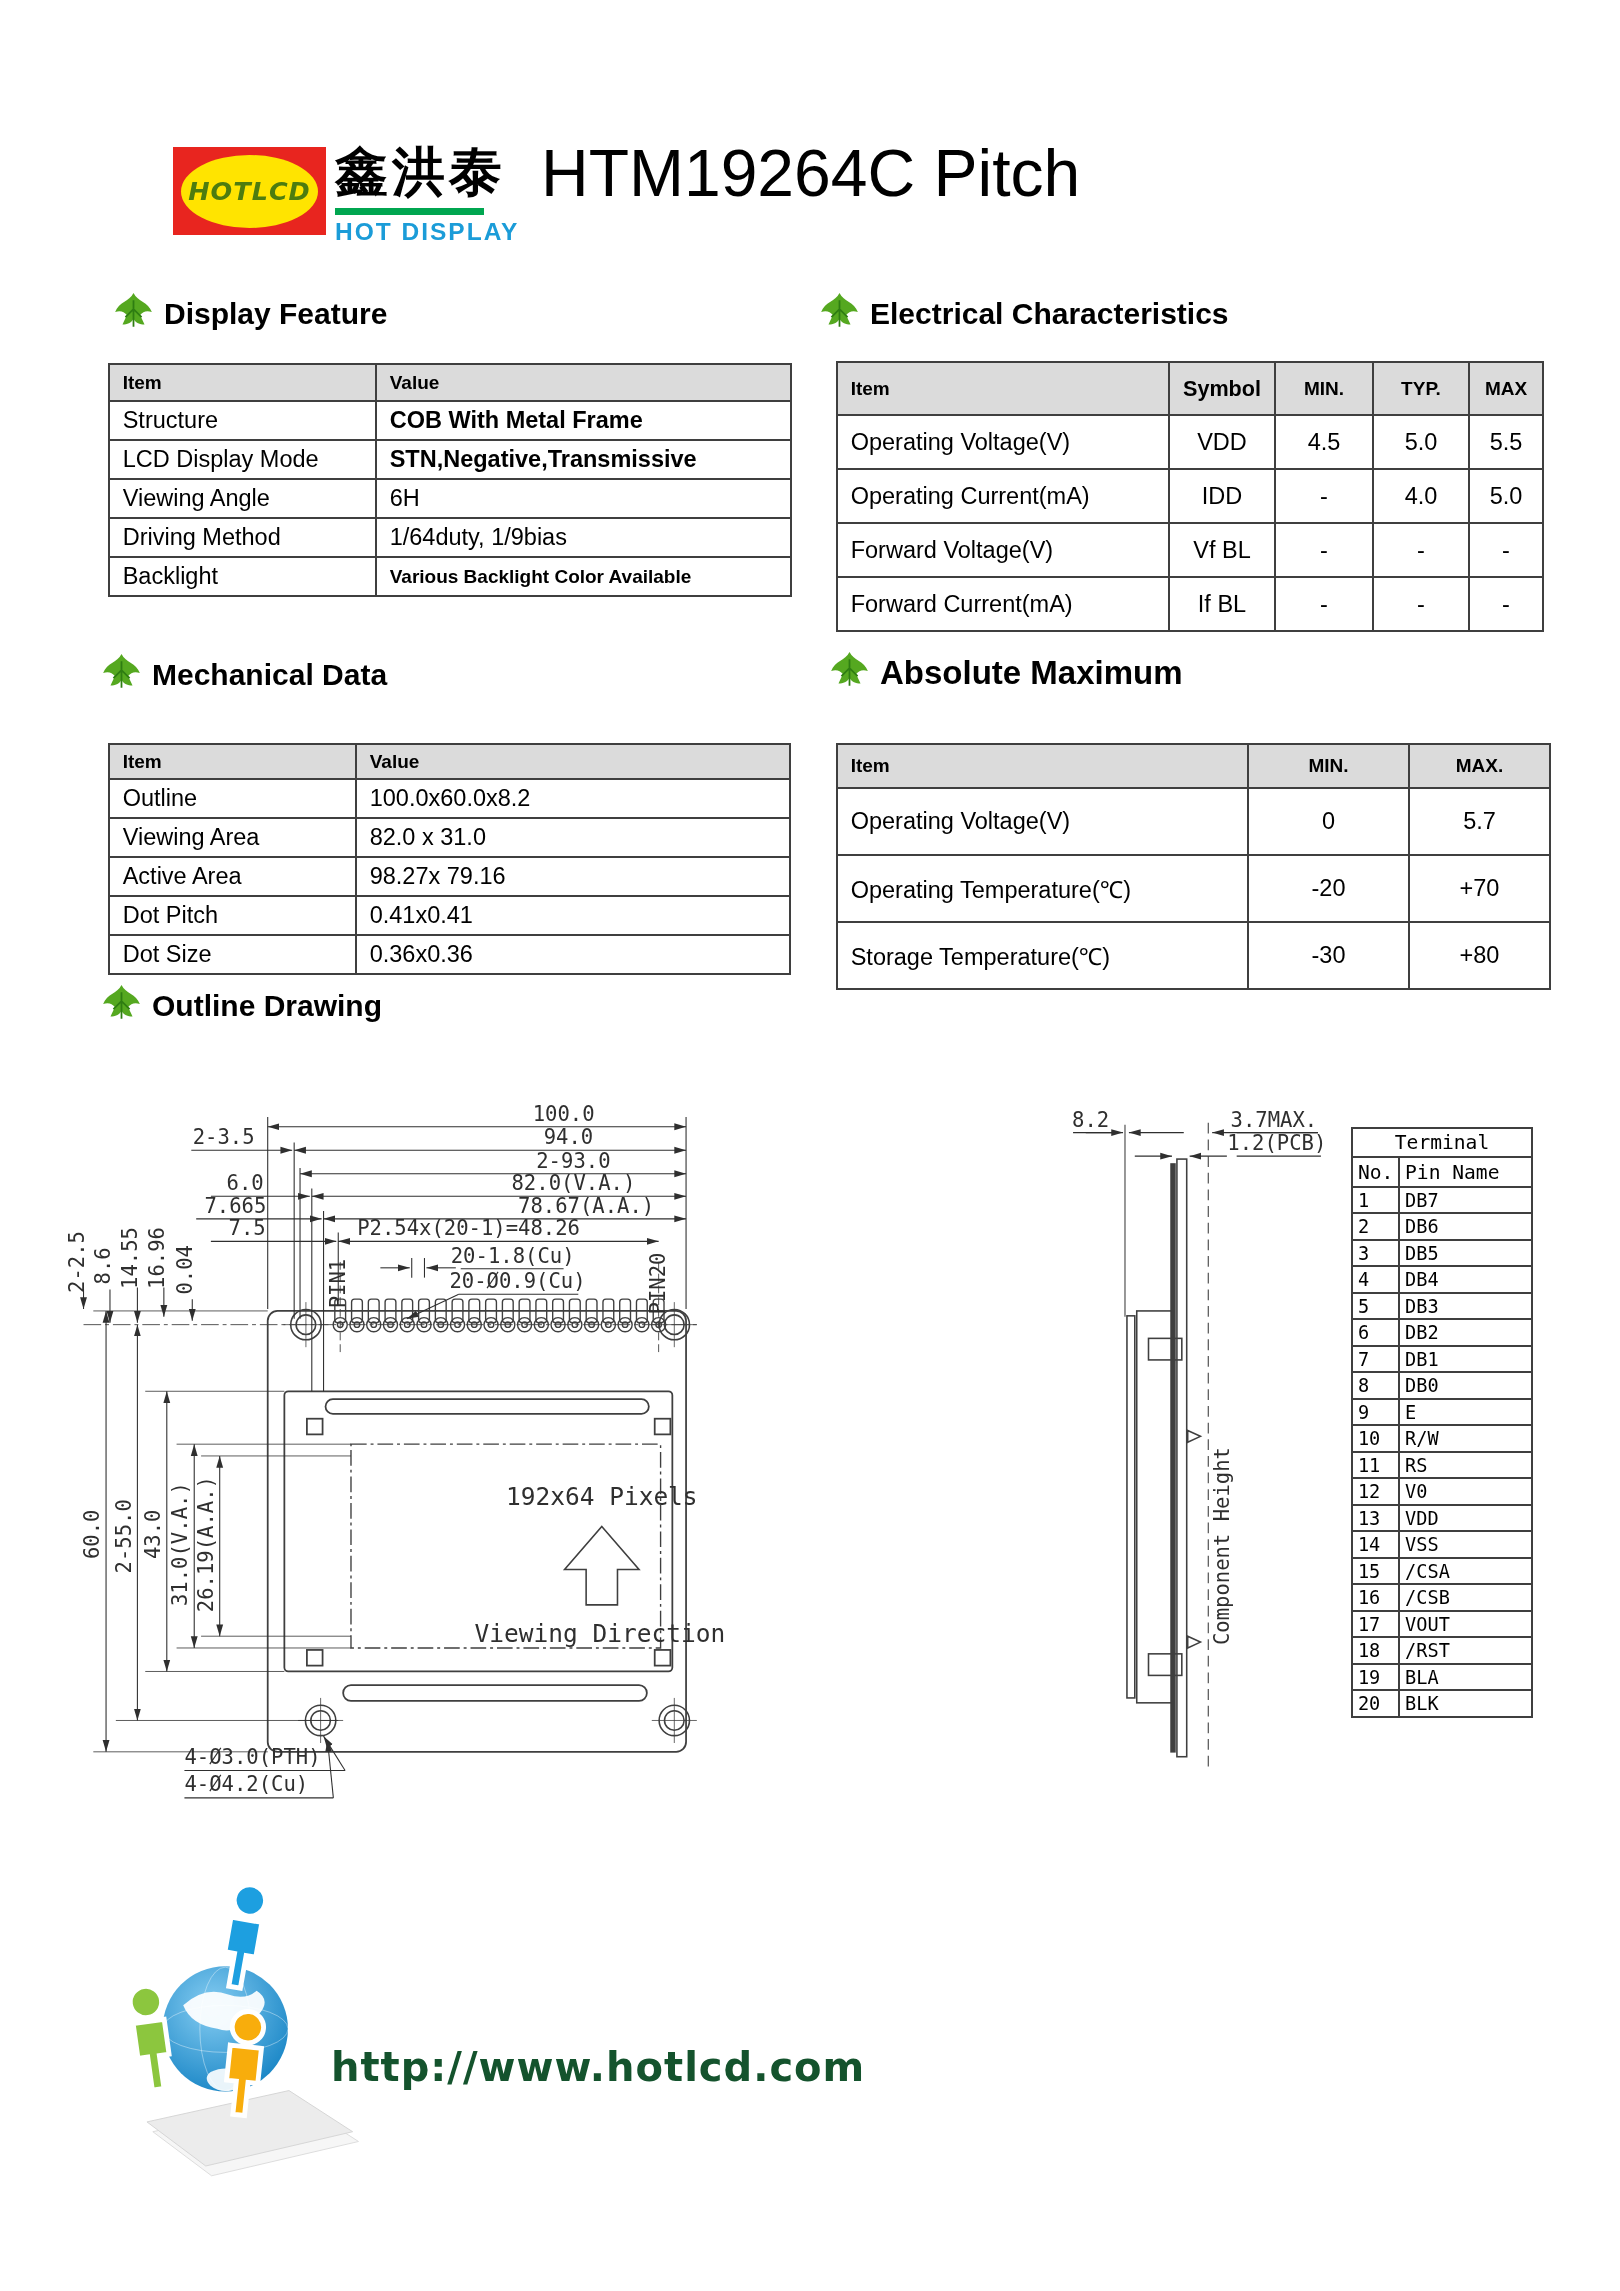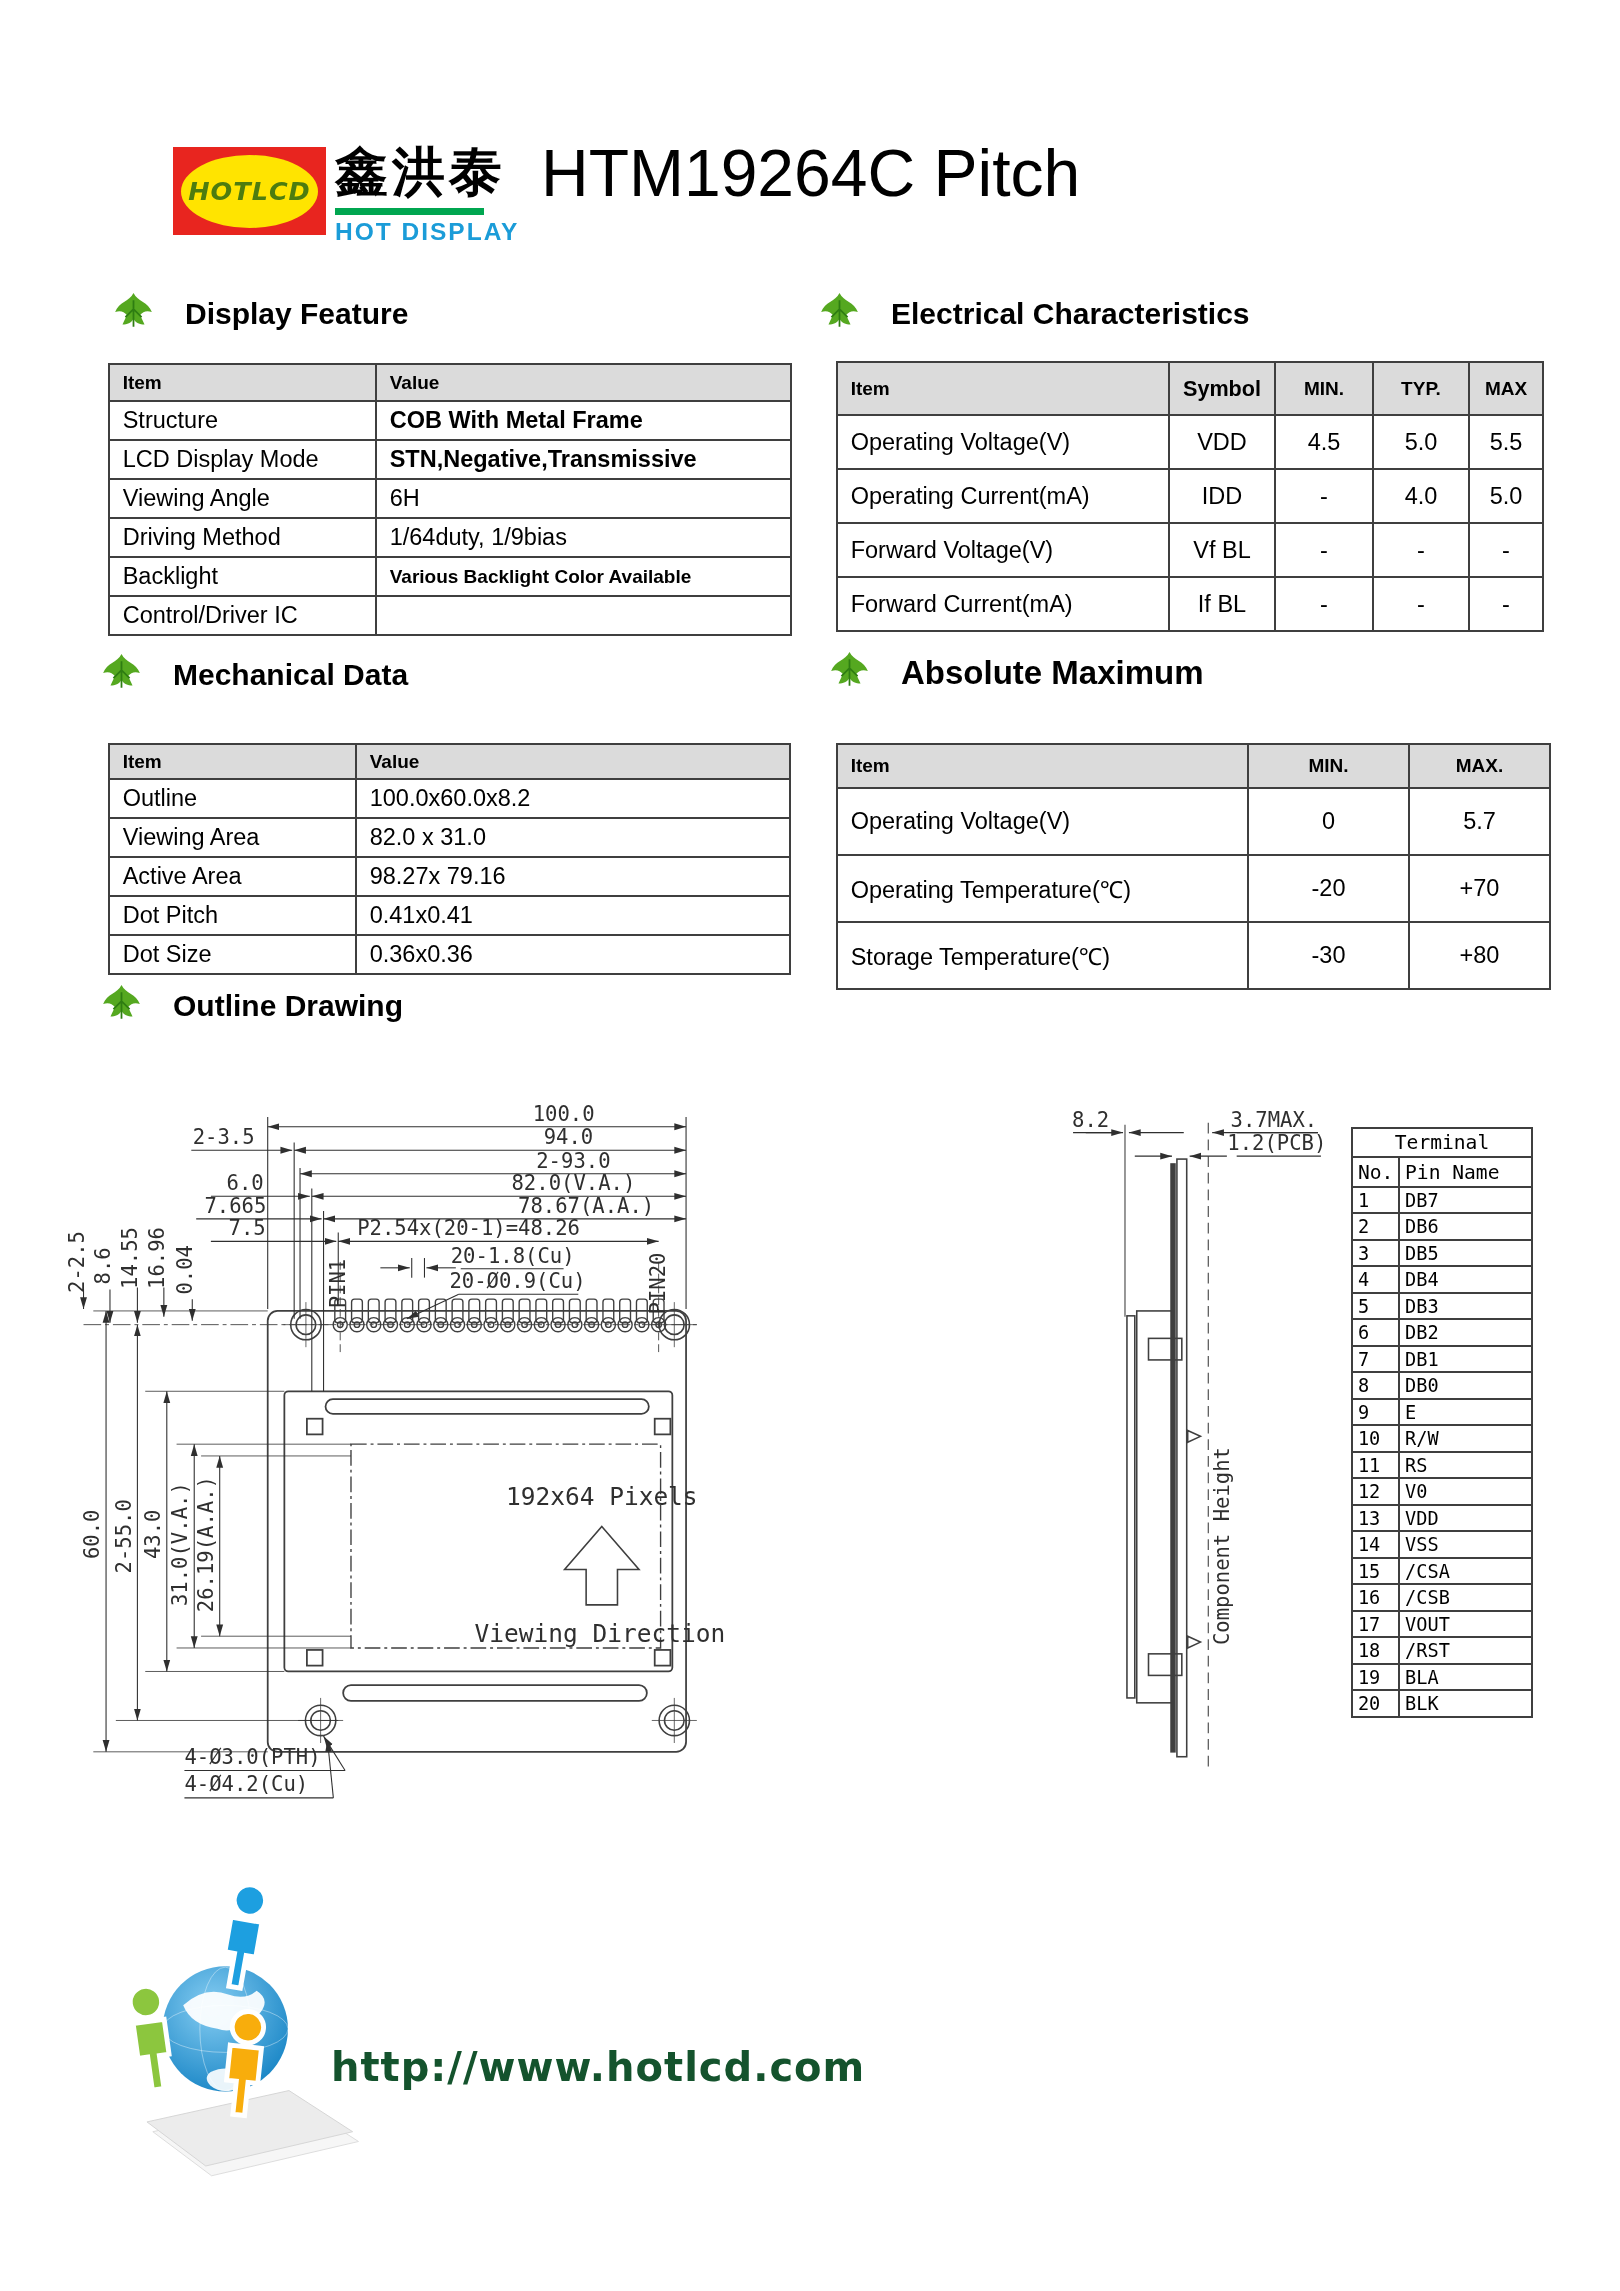--- a/index.html
+++ b/index.html
@@ -13,21 +13,21 @@
             display:flex;align-items:center;justify-content:center;}
   #logo-ellipse{width:137px;height:73px;background:#ffe400;border-radius:50%;
             display:flex;align-items:center;justify-content:center;}
   #logo-brand{font:italic bold 25.5px "DejaVu Sans",sans-serif;color:#4d7c0f;letter-spacing:1px;}
   #logo-cn{left:335px;top:143px;font-size:53px;font-weight:bold;line-height:1.1;letter-spacing:3.9px;}
   #logo-bar{left:335px;top:208px;width:149px;height:6.9px;background:#00a650;}
   #logo-tag{left:335px;top:218px;font-size:24.5px;font-weight:bold;color:#1b9cd8;letter-spacing:2px;}
   #doc-title{left:541px;top:135px;font-size:66px;font-weight:400;letter-spacing:0px;}
 
   
-  .sec-head{display:flex;align-items:center;gap:28px;font-weight:bold;font-size:30px;}
+  .sec-head{display:flex;align-items:center;gap:7px;font-weight:bold;font-size:30px;}
   .sec-head .leaf{width:47px;height:47px;flex:0 0 auto;}
   #head-df{left:110px;top:290px;}
   #head-ec{left:816px;top:290px;}
   #head-md{left:98px;top:651px;}
   #head-am{left:826px;top:649px;font-size:33px;}
   #head-od{left:98px;top:982px;}
 
   
   table.spec{border-collapse:collapse;table-layout:fixed;}
   table.spec td,table.spec th{border:2px solid #3f3f3f;padding:0 12.7px;font-size:23.5px;
@@ -137,24 +137,20 @@
           <td>Viewing Angle</td>
           <td>6H</td>
         </tr>
     <tr>
           <td>Driving Method</td>
           <td>1/64duty, 1/9bias</td>
         </tr>
     <tr>
           <td>Backlight</td>
           <td style="font-size:19px;font-weight:bold">Various Backlight Color Available</td>
-        </tr>
-    <tr>
-          <td>Control/Driver IC</td>
-          <td></td>
         </tr>
   </tbody>
     </table>
 
   <table class="abs spec" id="tbl-ec">
     <colgroup>
         <col style="width:332px">
         <col style="width:106px">
         <col style="width:98px">
         <col style="width:96px">

